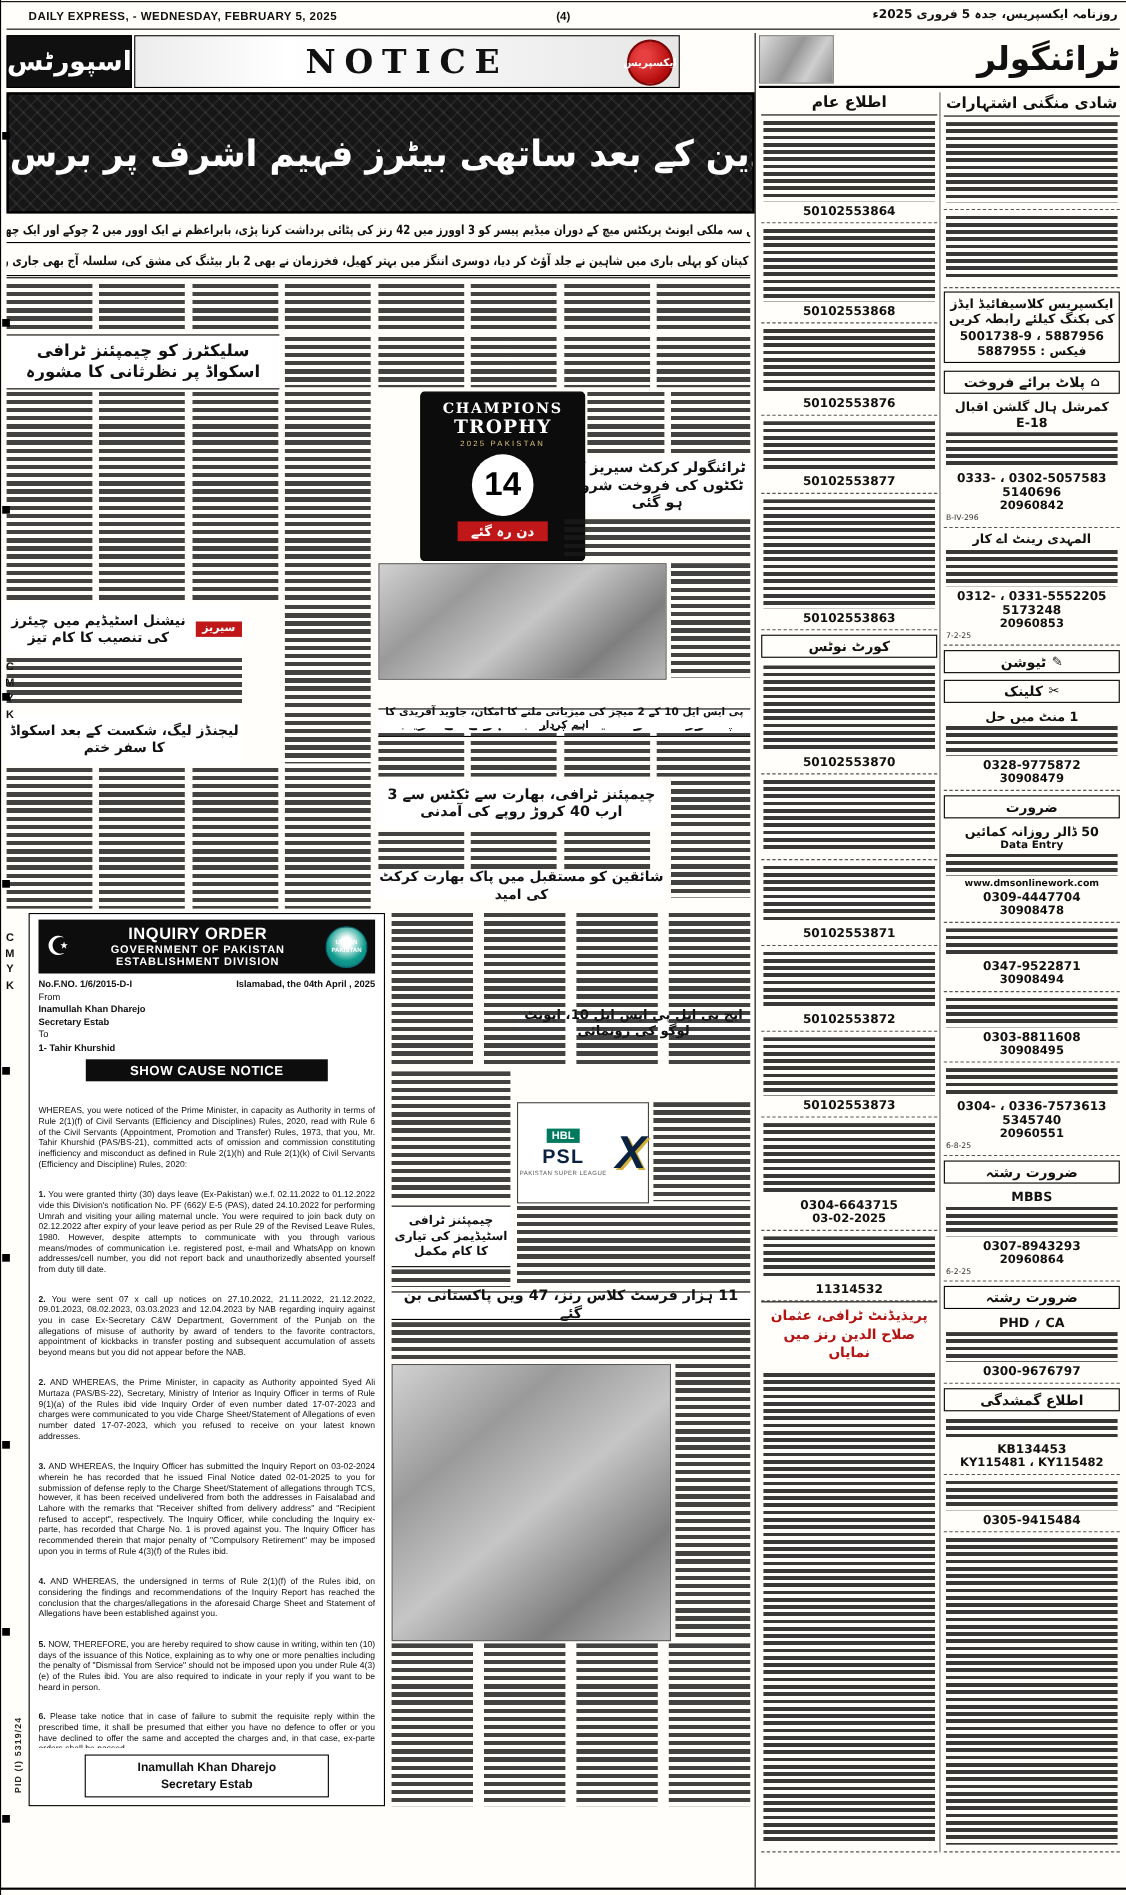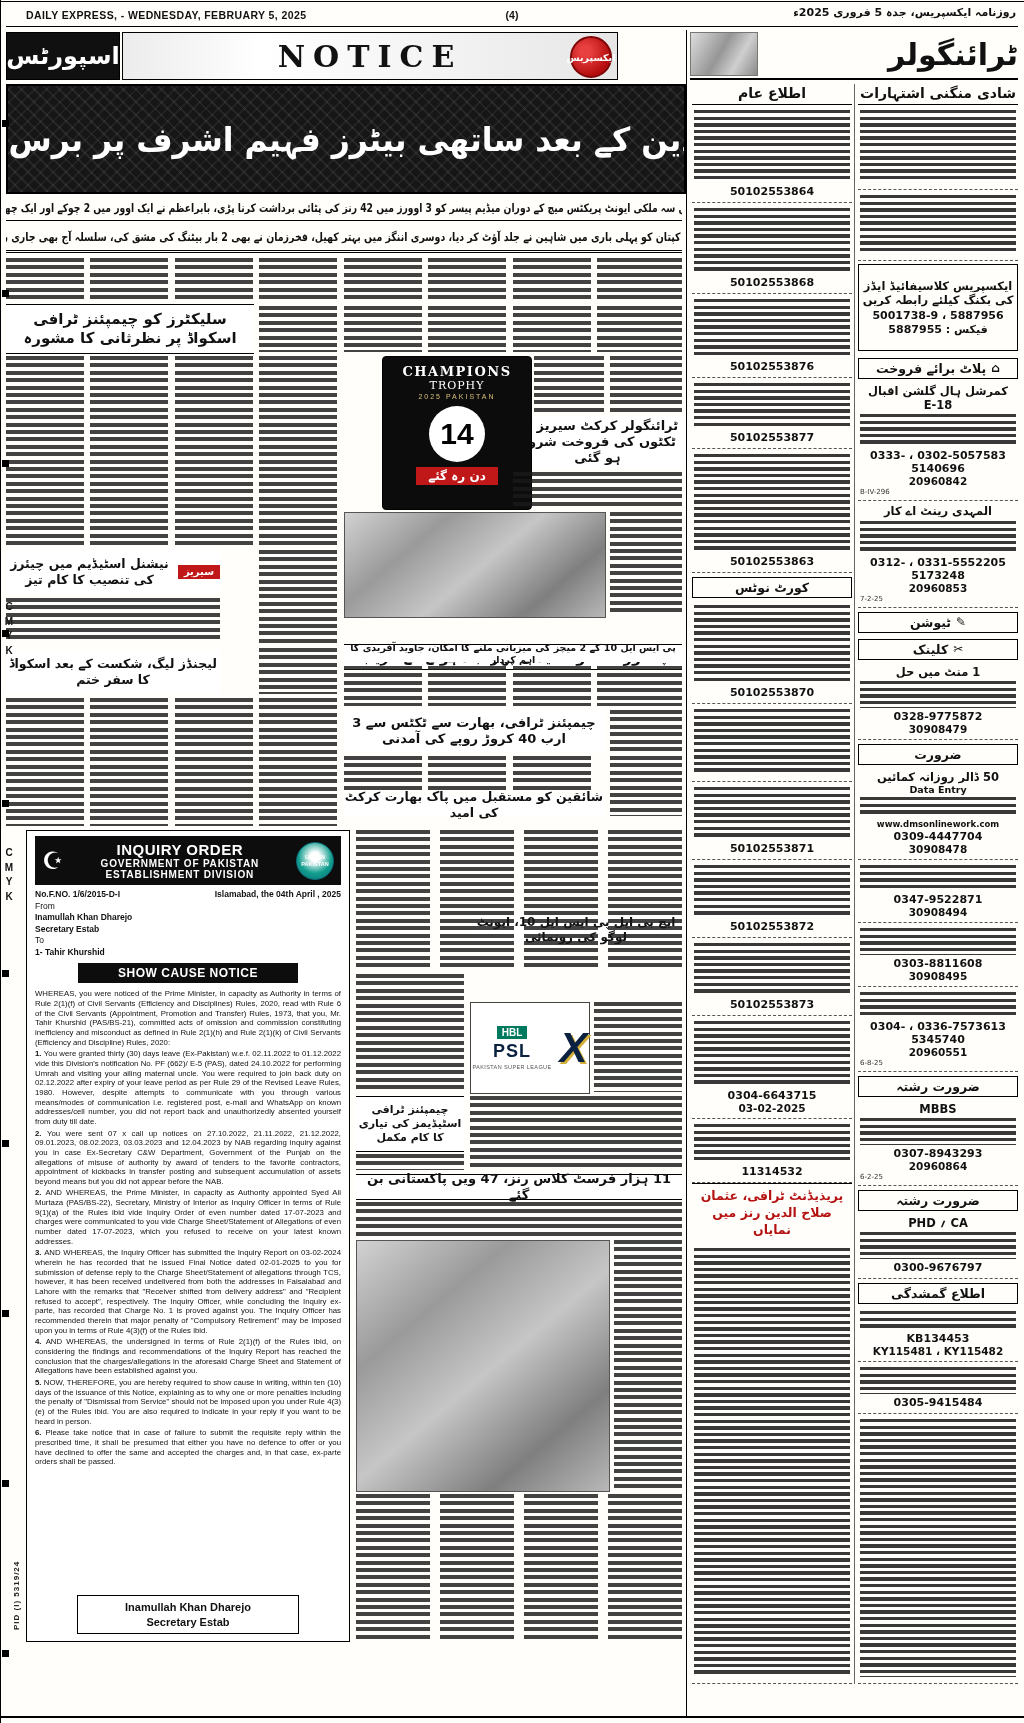--- a/index.html
+++ b/index.html
@@ -62,21 +62,21 @@
   
   .sh{position:absolute;display:flex;align-items:center;justify-content:center;gap:5px;
       text-align:center;font-weight:700;background:#fff;line-height:1.25;}
   .sh.box{border-top:1.5px solid #000;border-bottom:1.5px solid #000;}
   .tag{background:#c01818;color:#fff;font-size:10px;font-weight:700;padding:1px 6px;flex:none;}
 
   
   .ct{position:absolute;left:382px;top:356px;width:148px;height:152px;background:#0c0c0c;
       border:1px solid #000;border-radius:4px;display:flex;flex-direction:column;align-items:center;color:#fff;}
   .ct .t1{font-family:"DejaVu Serif",serif;font-size:13px;font-weight:700;letter-spacing:1.5px;margin-top:7px;}
-  .ct .t2{font-family:"DejaVu Serif",serif;font-size:11px;font-weight:400;letter-spacing:1px;}
+  .ct .t2{font-family:"DejaVu Serif",serif;font-size:17px;font-weight:700;letter-spacing:1px;}
   .ct .t3{font-size:7px;letter-spacing:2px;color:#d9c07a;margin-top:1px;}
   .ct .days{width:56px;height:56px;border-radius:50%;background:#fff;color:#000;font-size:30px;
       font-weight:800;display:flex;align-items:center;justify-content:center;margin:6px 0 5px;}
   .ct .ribbon{background:#c01818;color:#fff;font-size:12px;font-weight:700;padding:2px 12px;}
 
   
   .psl{position:absolute;left:470px;top:1002px;width:118px;height:90px;border:1px solid #444;
        background:#fff;display:flex;align-items:center;justify-content:center;gap:8px;}
   .psl .word{display:flex;flex-direction:column;align-items:center;gap:2px;}
   .psl .hbl{background:#007a5e;color:#fff;font-weight:800;font-size:10px;padding:1px 5px;}
@@ -96,21 +96,21 @@
   .uraan{width:36px;height:36px;border-radius:50%;flex:none;border:1px solid #0b6b77;
        background:radial-gradient(circle at 50% 38%,#ffffff 16%,#119e8e 58%,#0b6b77);
        display:flex;flex-direction:column;align-items:center;justify-content:center;
        color:#fff;font-size:5.5px;font-weight:800;line-height:1.2;text-align:center;}
   .inq-ref{display:flex;justify-content:space-between;font-size:8.5px;font-weight:700;margin-top:4px;}
   .inq-fromto{font-size:8.5px;line-height:1.35;margin-top:2px;}
   .inq-fromto .n{font-weight:800;}
   .scn{background:#0d0d0d;color:#fff;font-weight:800;text-align:center;width:72%;margin:5px auto 4px;
        padding:3px 0;font-size:12px;letter-spacing:.5px;}
   .inq-body{flex:1;overflow:hidden;}
-  .ip{font-size:7.8px;line-height:1.24;text-align:justify;margin:2px 0;}
+  .ip{font-size:7.8px;line-height:1.24;text-align:justify;margin:18px 0;}
   .ip .num{font-weight:800;}
   .ip.pre{font-weight:400;}
   .inq-sig{margin:6px auto 2px;text-align:center;font-weight:800;border:1.5px solid #000;
        width:72%;padding:4px 0;font-size:11px;line-height:1.3;}
 
   
   .cl-col{position:absolute;top:84px;height:1600px;display:flex;flex-direction:column;box-sizing:border-box;}
   .cl-left{left:692px;width:160px;}
   .cl-right{left:858px;width:160px;}
   .cl-colhead{font-weight:800;font-size:14px;text-align:center;border-bottom:1.5px solid #000;padding:1px 0 3px;}
@@ -121,21 +121,21 @@
        margin:4px 0 2px;display:flex;align-items:center;justify-content:center;gap:5px;}
   .cl-ic{font-size:12px;}
   .cl-title{font-weight:800;font-size:11.5px;text-align:center;line-height:1.25;}
   .cl-en{font-size:9.5px;font-weight:700;text-align:center;}
   .cl-site{font-size:8.5px;font-weight:700;text-align:center;}
   .cl-phone{font-weight:800;font-size:11px;text-align:center;margin-top:1px;}
   .cl-code{font-weight:800;font-size:10.5px;text-align:center;}
   .cl-date{font-size:7px;color:#333;text-align:left;margin-top:1px;direction:ltr;}
   .cl-red{color:#b51212;font-weight:800;font-size:12.5px;text-align:center;line-height:1.35;
        padding:4px 1px;border-top:1.5px solid #000;}
-  .cl-contact{border:1.5px solid #000;margin:3px 0;padding:14px 2px;}
+  .cl-contact{border:1.5px solid #000;margin:3px 0;padding:3px 2px;}
 </style>
 </head>
 <body>
 
 <div class="page">
 
   <div class="mh-left">DAILY EXPRESS, - WEDNESDAY, FEBRUARY 5, 2025</div>
   <div class="mh-page">(4)</div>
   <div class="mh-right ur">روزنامہ ایکسپریس، جدہ 5 فروری 2025ء</div>
   <div class="hrule" style="left:6px;top:26px;width:1012px"></div>

